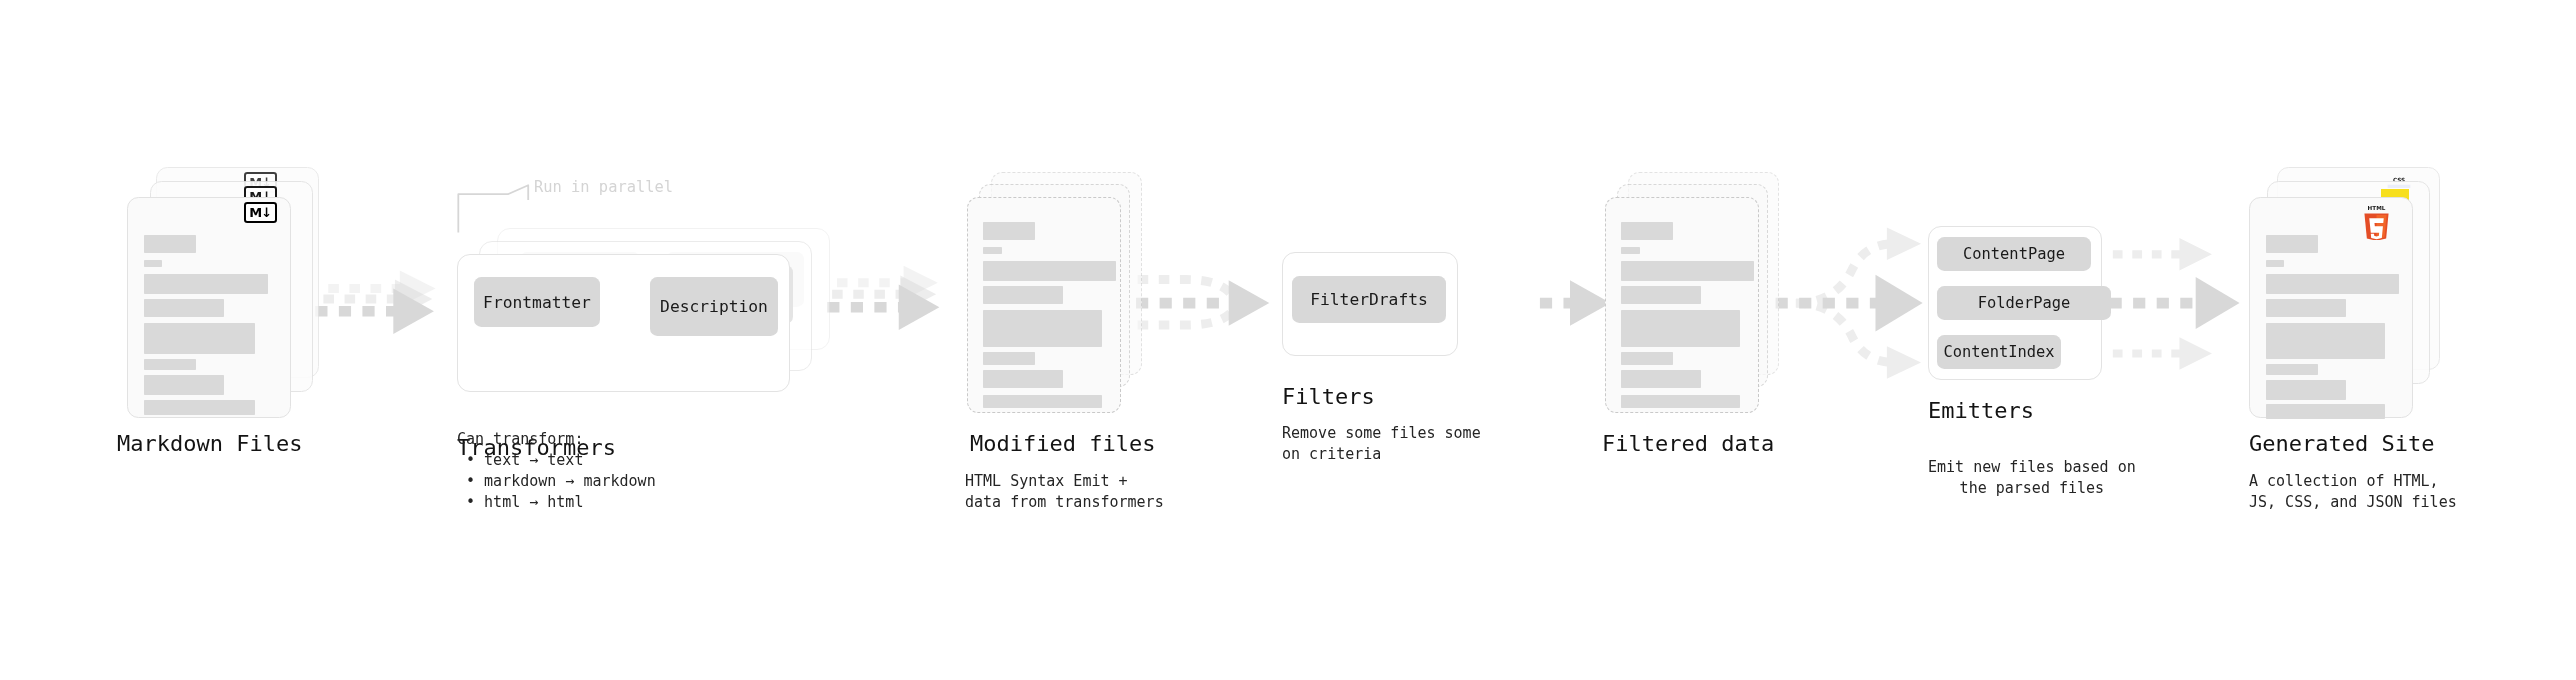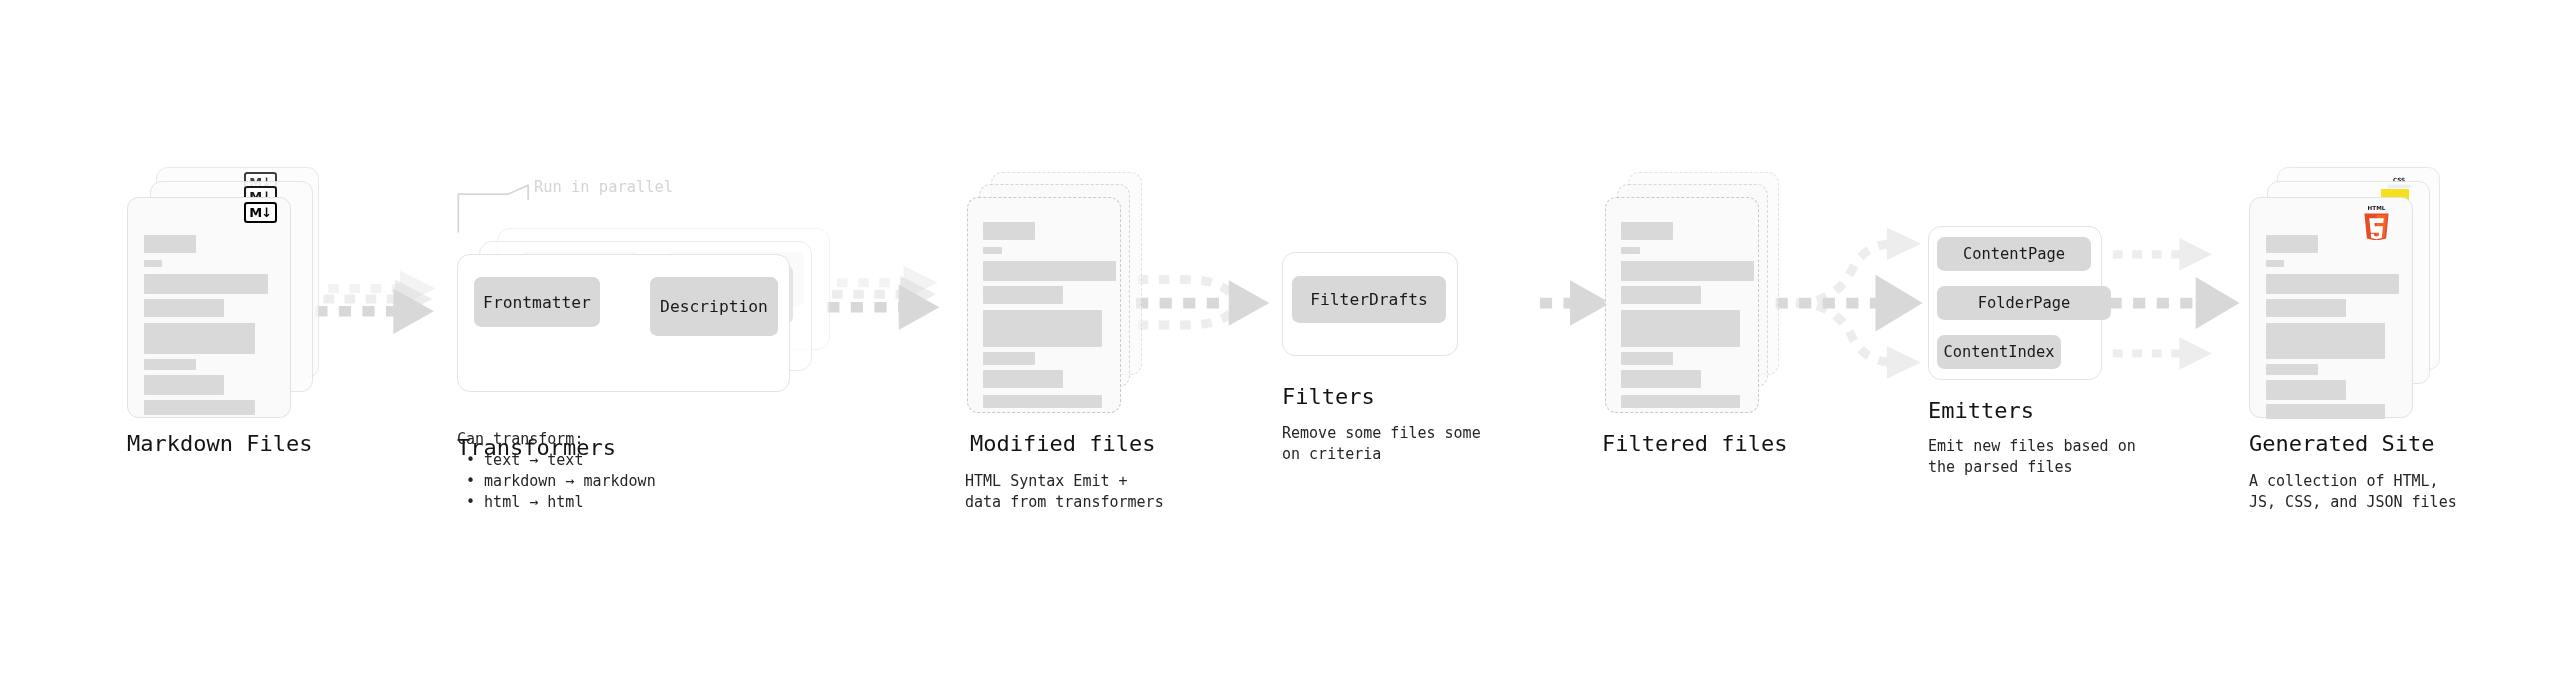--- a/index.html
+++ b/index.html
@@ -205,21 +205,21 @@
       <div class="bar" style="left:16.3px; top:101px; width:80px; height:18px;"></div>
       <div class="bar" style="left:16.3px; top:125px; width:111px; height:31px;"></div>
       <div class="bar" style="left:16.3px; top:161px; width:52px; height:11.4px;"></div>
       <div class="bar" style="left:16.3px; top:177px; width:80px; height:19.5px;"></div>
       <div class="bar" style="left:16.3px; top:202px; width:111px; height:14.6px;"></div>
     </div>
     <div class="md-badge" style="left:244px; top:202px;">
       <span>M↓</span>
     </div>
 
-    <div class="stage-title" style="left:127px; top:431px;text-align:right;">Markdown Files</div>
+    <div class="stage-title" style="left:117px; top:431px;text-align:right;">Markdown Files</div>
   </div>
 
   <div class="abs">
 
     <div class="proc-box" style="left:497px; top:228px; width:333px; height:122px; opacity:.45;"></div>
     <div class="pill faint2" style="left:520px; top:252px; width:120px; height:55px;"></div>
     <div class="pill faint2" style="left:666px; top:252px; width:138px; height:55px;"></div>
 
     <div class="proc-box" style="left:479px; top:241px; width:333px; height:130px; opacity:.7;"></div>
     <div class="pill faint1" style="left:502px; top:265px; width:122px; height:59px;"></div>
@@ -281,37 +281,37 @@
       <div class="bar" style="left:14.6px; top:24.4px; width:52px; height:18px;"></div>
       <div class="bar" style="left:14.6px; top:49px; width:19.5px; height:6.5px;"></div>
       <div class="bar" style="left:14.6px; top:63px; width:133px; height:19.5px;"></div>
       <div class="bar" style="left:14.6px; top:88px; width:80px; height:18px;"></div>
       <div class="bar" style="left:14.6px; top:112px; width:119px; height:37px;"></div>
       <div class="bar" style="left:14.6px; top:154px; width:52px; height:13px;"></div>
       <div class="bar" style="left:14.6px; top:172px; width:80px; height:18px;"></div>
       <div class="bar" style="left:14.6px; top:197px; width:119px; height:13px;"></div>
     </div>
 
-    <div class="stage-title" style="left:1602px; top:431px;">Filtered files</div>
+    <div class="stage-title" style="left:1602px; top:431px;">Filtered data</div>
   </div>
 
   <div class="abs">
     <div class="proc-box" style="left:1928px; top:226px; width:174px; height:154px;"></div>
     <div class="pill" style="left:1937px; top:237px; width:154px; height:34px; font-size:15.4px;">
       <span>ContentPage</span>
     </div>
     <div class="pill" style="left:1937px; top:286px; width:174px; height:34px; font-size:15.4px;">
       <span>FolderPage</span>
     </div>
     <div class="pill" style="left:1937px; top:335px; width:124px; height:34px; font-size:15.4px;">
       <span>ContentIndex</span>
     </div>
 
     <div class="stage-title" style="left:1928px; top:398px;">Emitters</div>
-    <div class="stage-desc" style="left:1928px; top:436px;">Emit new files based on
+    <div class="stage-desc" style="left:1928px; top:457px;text-align:center;">Emit new files based on
 the parsed files</div>
   </div>
 
   <div class="abs">
 
     <div class="card ghost" style="left:2277px; top:167px; width:163px; height:203px; opacity:.8;"></div>
     <div class="css-badge" style="left:2386px; top:175px;">
       <svg width="26" height="14.6" viewBox="0 0 32 18">
         <text x="16" y="9" font-family="DejaVu Sans, sans-serif" font-size="7" font-weight="bold" fill="#1a1a1a" text-anchor="middle">CSS</text>
         <rect x="2" y="12" width="28" height="4" fill="#264de4"></rect>

